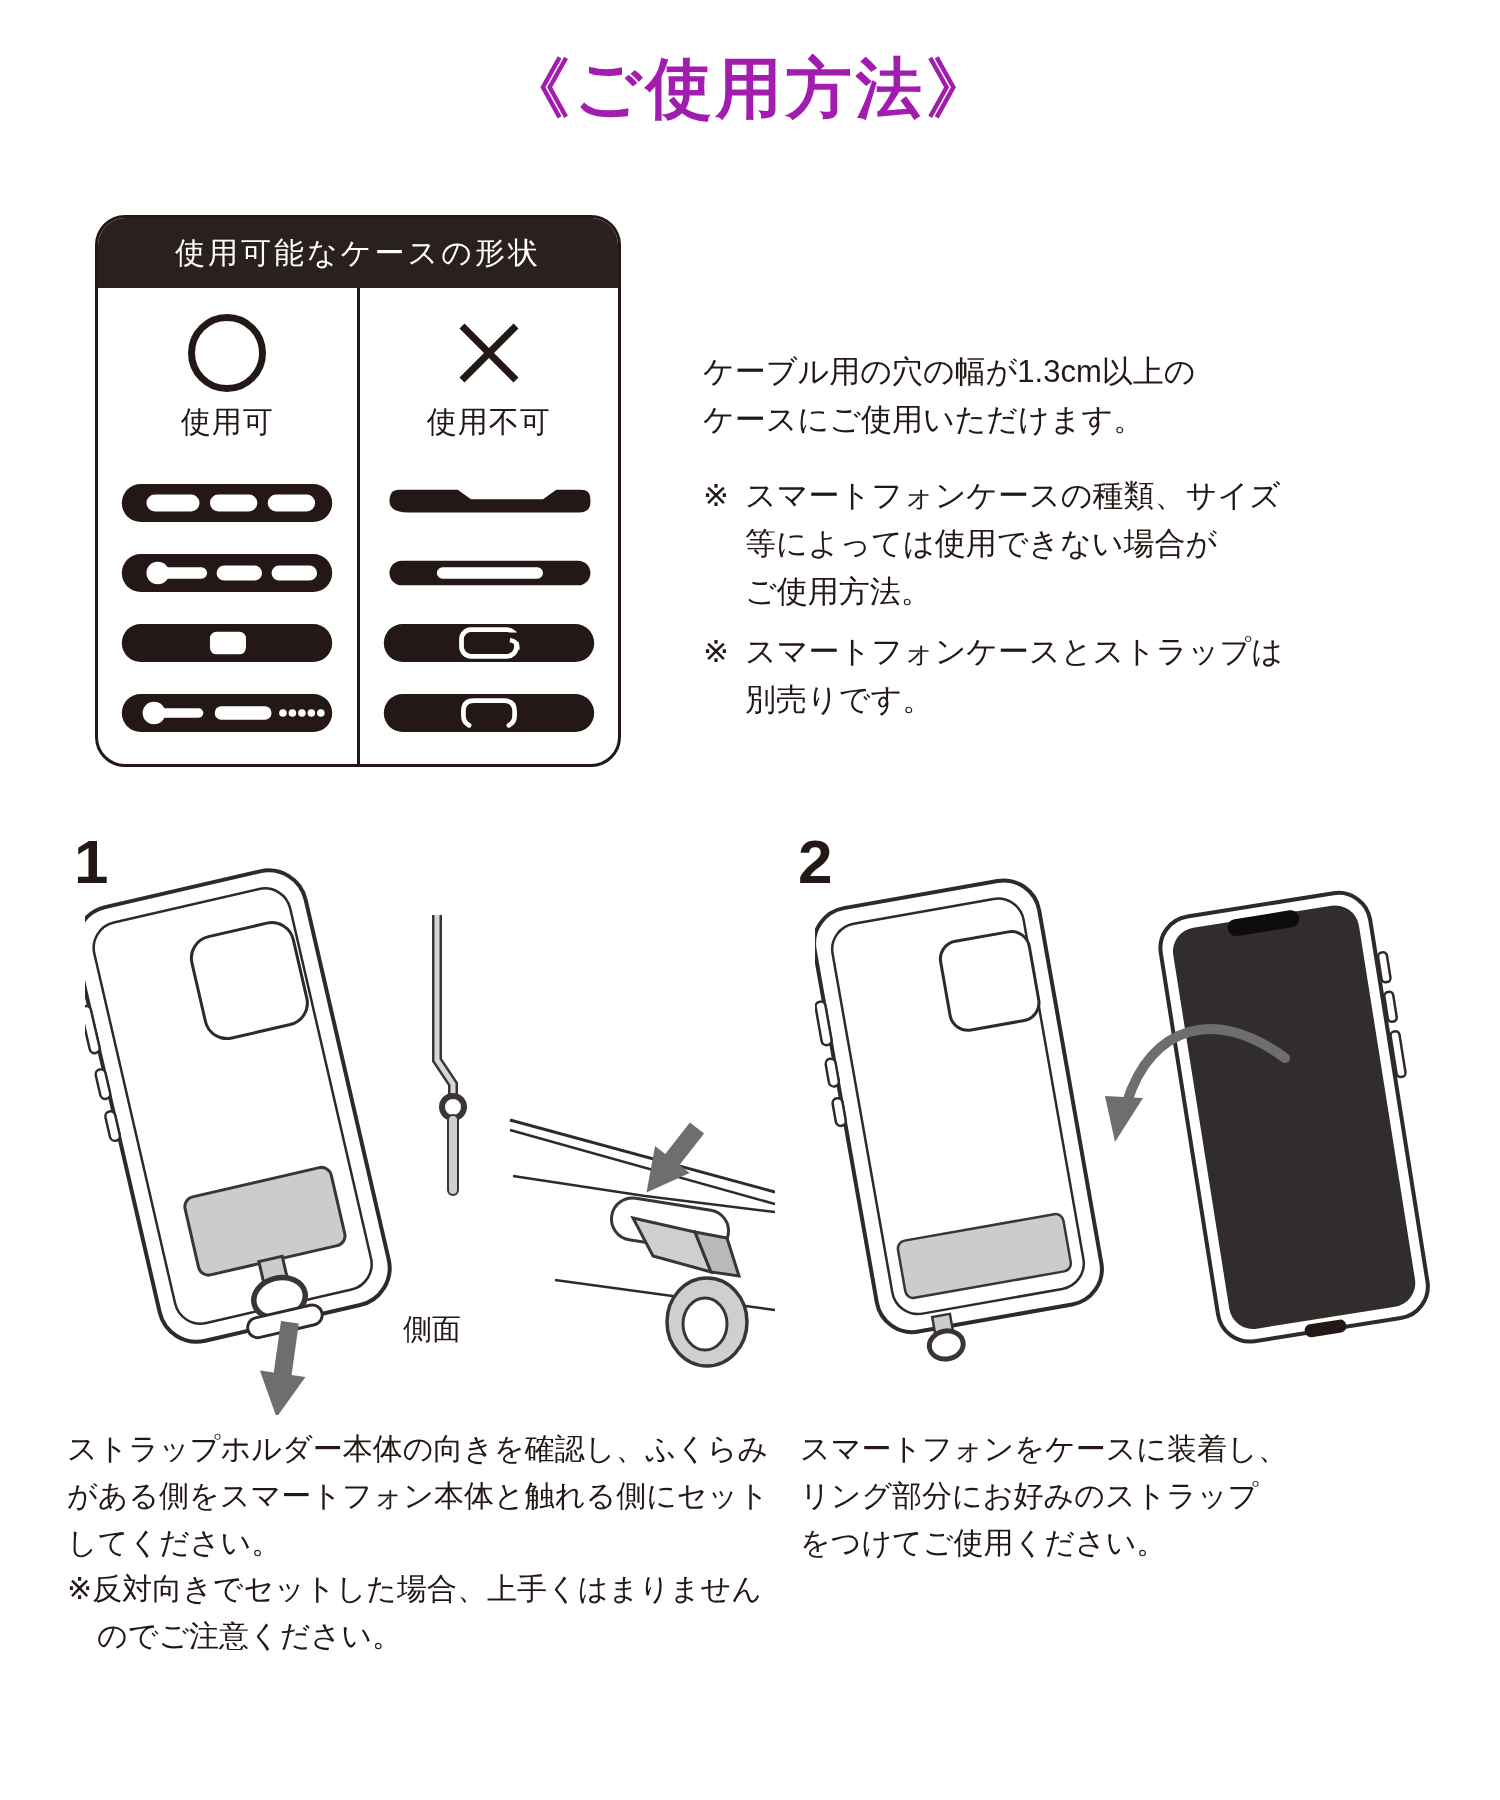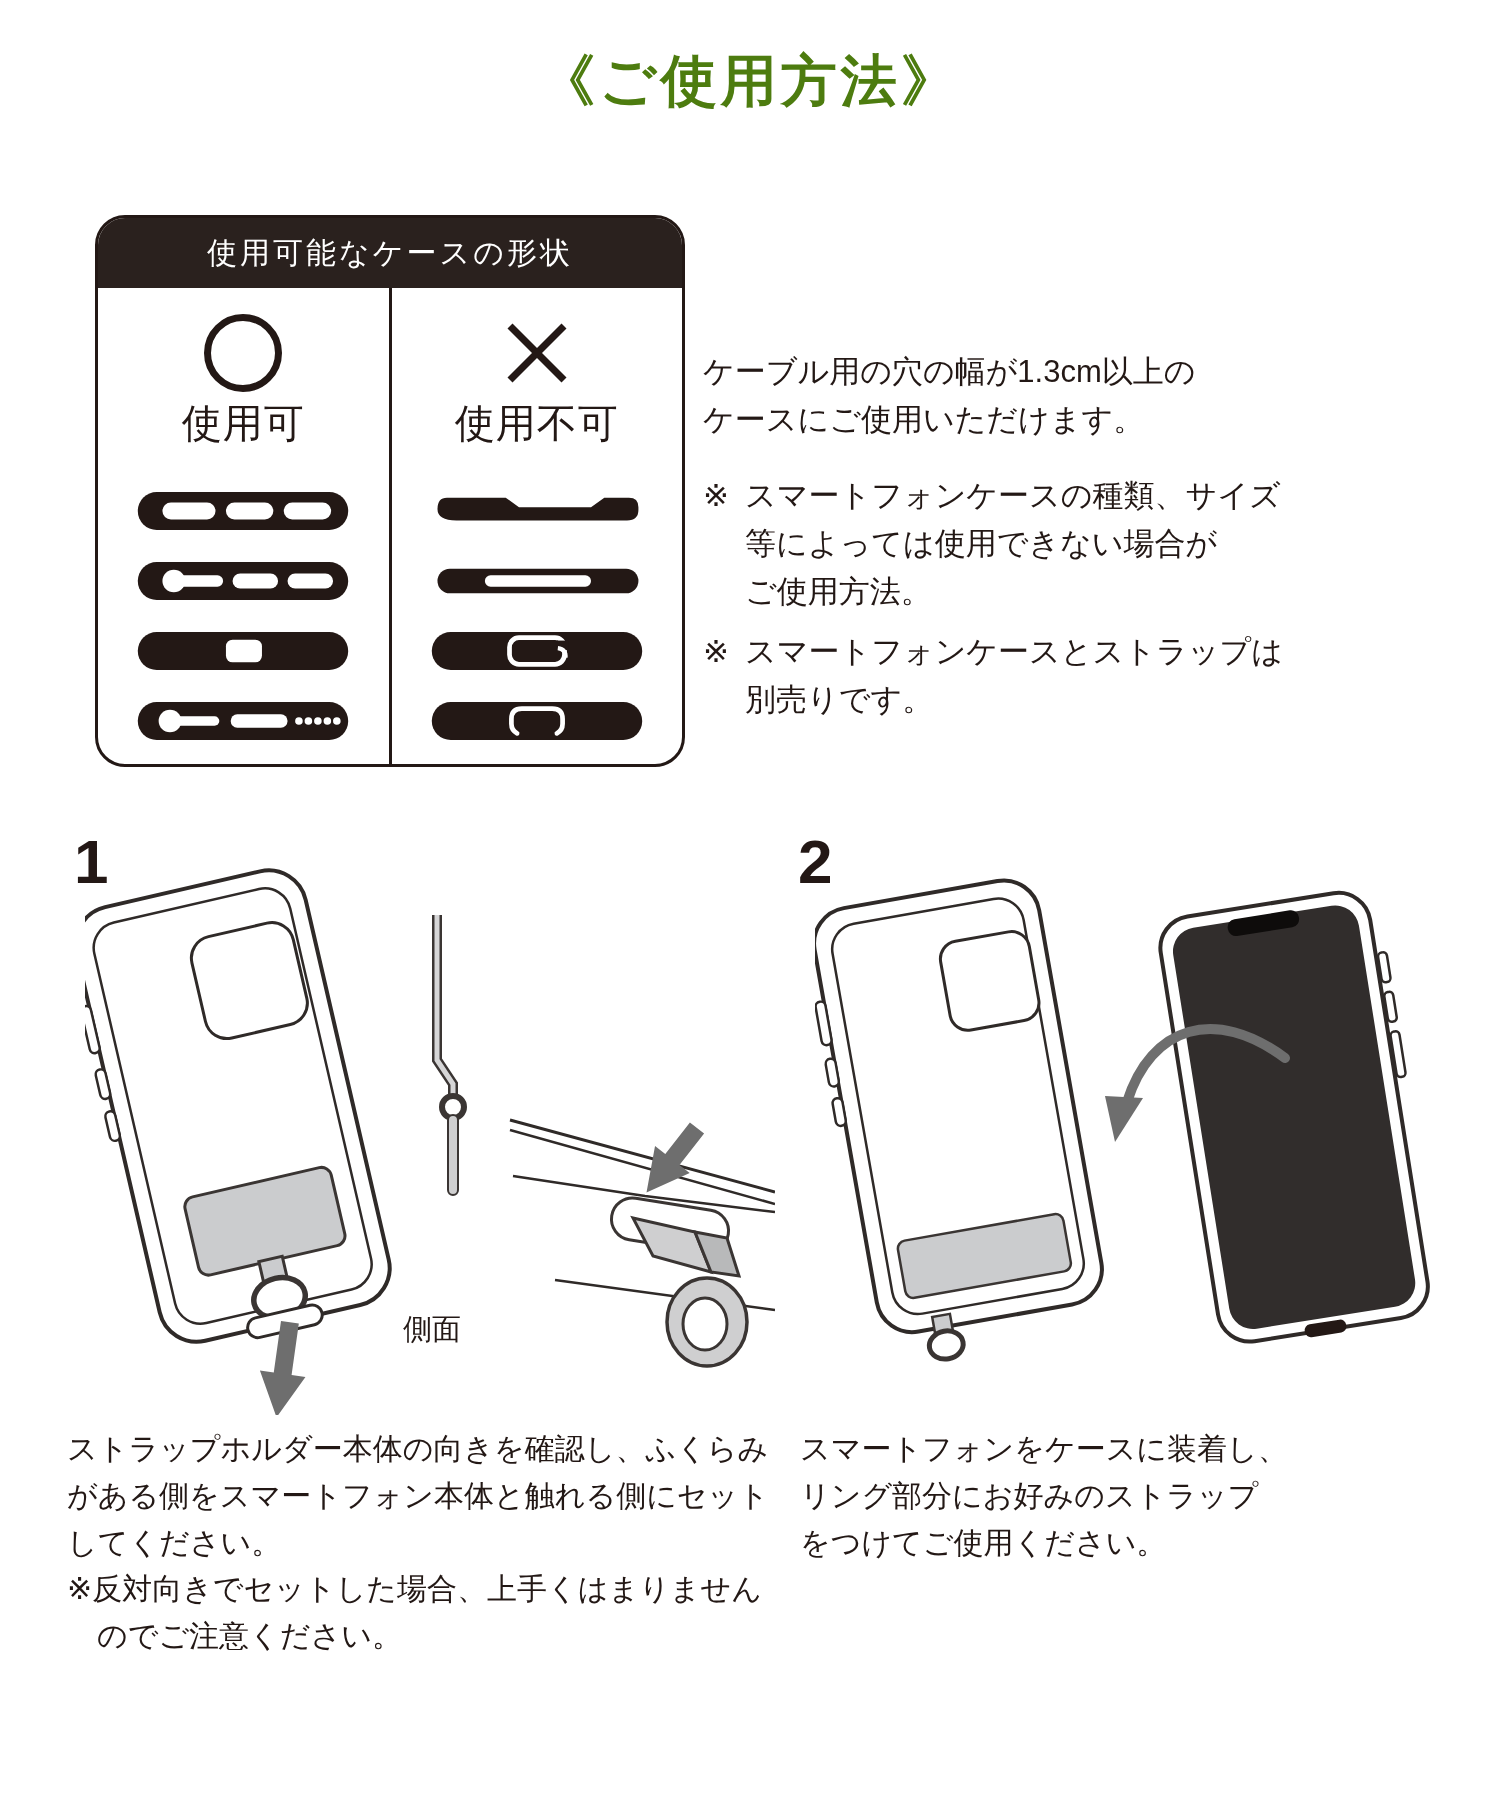--- a/index.html
+++ b/index.html
@@ -1,32 +1,32 @@
 <!DOCTYPE html>
 <html><head>
 <meta charset="utf-8">
 <style>
   html,body{margin:0;padding:0;background:#fff;}
   body{font-family:"Liberation Sans","DejaVu Sans",sans-serif;color:#231815;}
   .page{position:relative;width:1500px;height:1800px;background:#fff;overflow:hidden;}
 
   .title{position:absolute;left:0;right:0;top:44px;text-align:center;
-         font-size:56px;font-weight:700;letter-spacing:4px;color:#4d7c0f;}
+         font-size:66px;font-weight:700;letter-spacing:4px;color:#a21caf;}
 
   
-  .case-table{position:absolute;left:95px;top:215px;width:590px;height:552px;
+  .case-table{position:absolute;left:95px;top:215px;width:526px;height:552px;
               border:3px solid #231815;border-radius:30px;overflow:hidden;box-sizing:border-box;}
   .table-header{height:70px;background:#2a211e;color:#fff;display:flex;align-items:center;
                 justify-content:center;font-size:30px;font-weight:500;letter-spacing:3px;}
   .table-cols{display:flex;height:479px;}
   .tcol{flex:1;display:flex;flex-direction:column;align-items:center;box-sizing:border-box;}
   .tcol.ok{border-right:3px solid #231815;}
   .sym-wrap{margin-top:26px;height:78px;display:flex;align-items:center;justify-content:center;}
   .circle-icon{width:64px;height:64px;border:7px solid #231815;border-radius:50%;}
-  .col-label{margin-top:4px;font-size:40px;letter-spacing:1px;}
+  .col-label{margin-top:10px;font-size:30px;letter-spacing:1px;}
   .shape{margin-top:26px;line-height:0;}
   .shape.first{margin-top:38px;}
 
   
   .usage-note{position:absolute;left:703px;top:348px;width:590px;font-size:31px;line-height:1.55;}
   .pre{white-space:pre-line;}
   .un-intro{margin-bottom:28px;}
   .un-note{display:flex;margin-top:12px;}
   .un-marker{width:42px;flex:none;}
 

